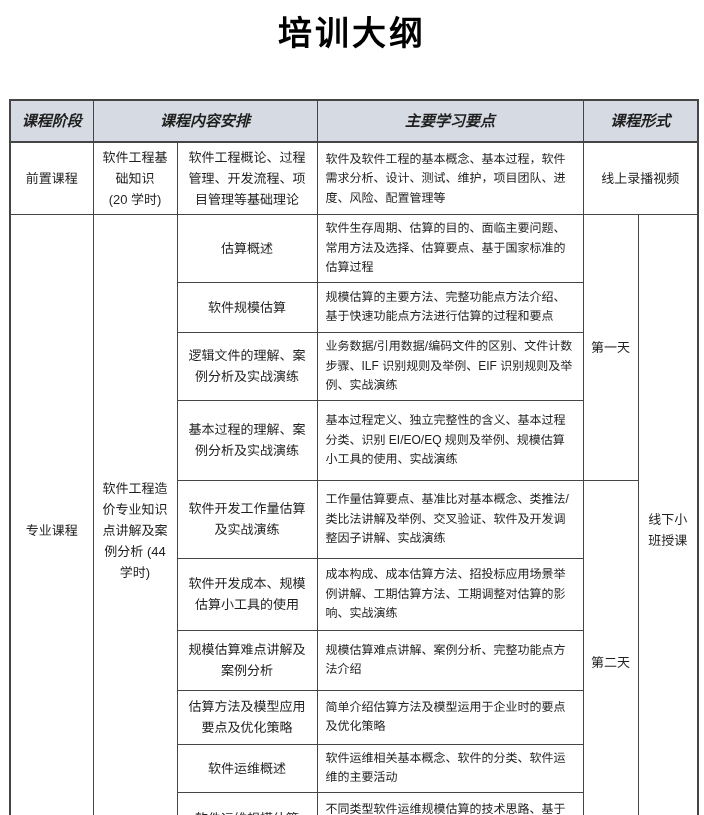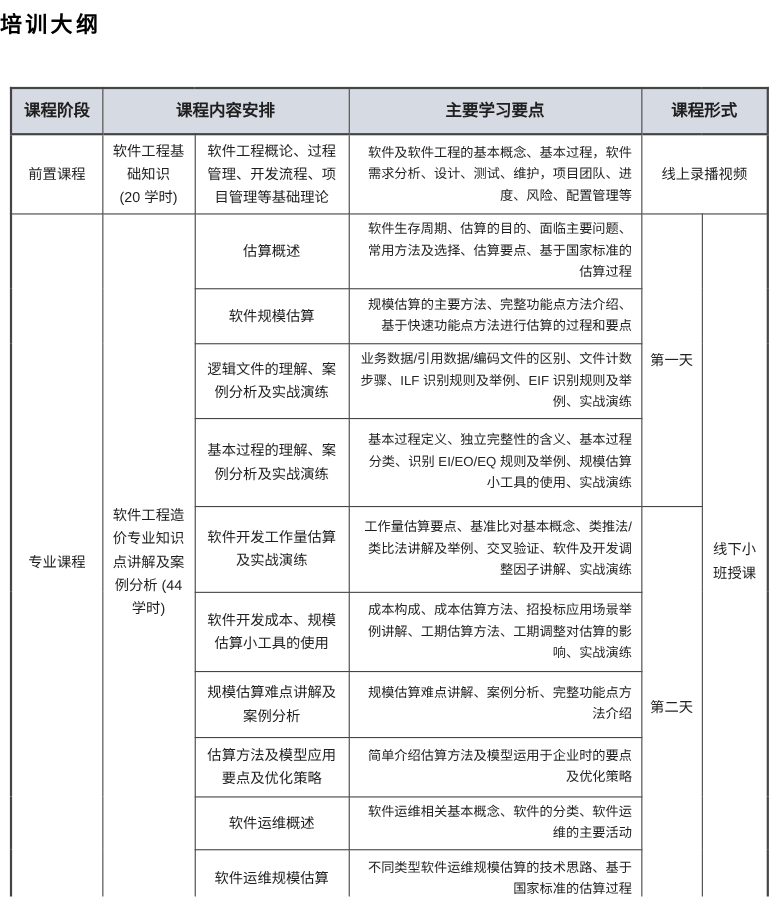--- a/index.html
+++ b/index.html
@@ -12,24 +12,24 @@
   *{box-sizing:border-box;}
   html,body{margin:0;padding:0;}
   body{
     width:704px;height:815px;
     background:var(--page-bg);
     font-family:"Liberation Sans","DejaVu Sans",sans-serif;
     color:var(--text);
   }
   .title{
     margin:6px 0 0 0;
-    text-align:left;
+    text-align:center;
     font-family:"Liberation Serif","DejaVu Serif",serif;
     font-weight:bold;
-    font-size:20px;
+    font-size:34px;
     letter-spacing:3px;
     color:var(--title-color);
   }
   table.outline{
     border-collapse:collapse;
     table-layout:fixed;
     width:688px;
     margin:44px 0 0 9px;
     border:2px solid var(--border);
   }
@@ -43,28 +43,28 @@
     word-break:break-word;
   }
   .outline th{
     background:var(--header-bg);
     font-size:15px;
     font-weight:bold;
     padding:8px 4px;
     border-bottom:2px solid var(--border);
   }
   .outline td.points{
-    text-align:right;
+    text-align:left;
     font-size:12px;
     padding:4px 8px;
   }
   .outline td.module{
     white-space:pre-line;
   }
-  tr.rhead{height:40px;}
+  tr.rhead{height:40px;font-style:italic;}
   tr.rpre{height:70px;}
   tr.rp1{height:62px;}
   tr.rp2{height:50px;}
   tr.rp3{height:68px;}
   tr.rp4{height:80px;margin-left:41px;}
   tr.rp5{height:78px;}
   tr.rp6{height:72px;}
   tr.rp7{height:60px;margin-top:31px;}
   tr.rp8{height:54px;}
   tr.rp9{height:48px;}

